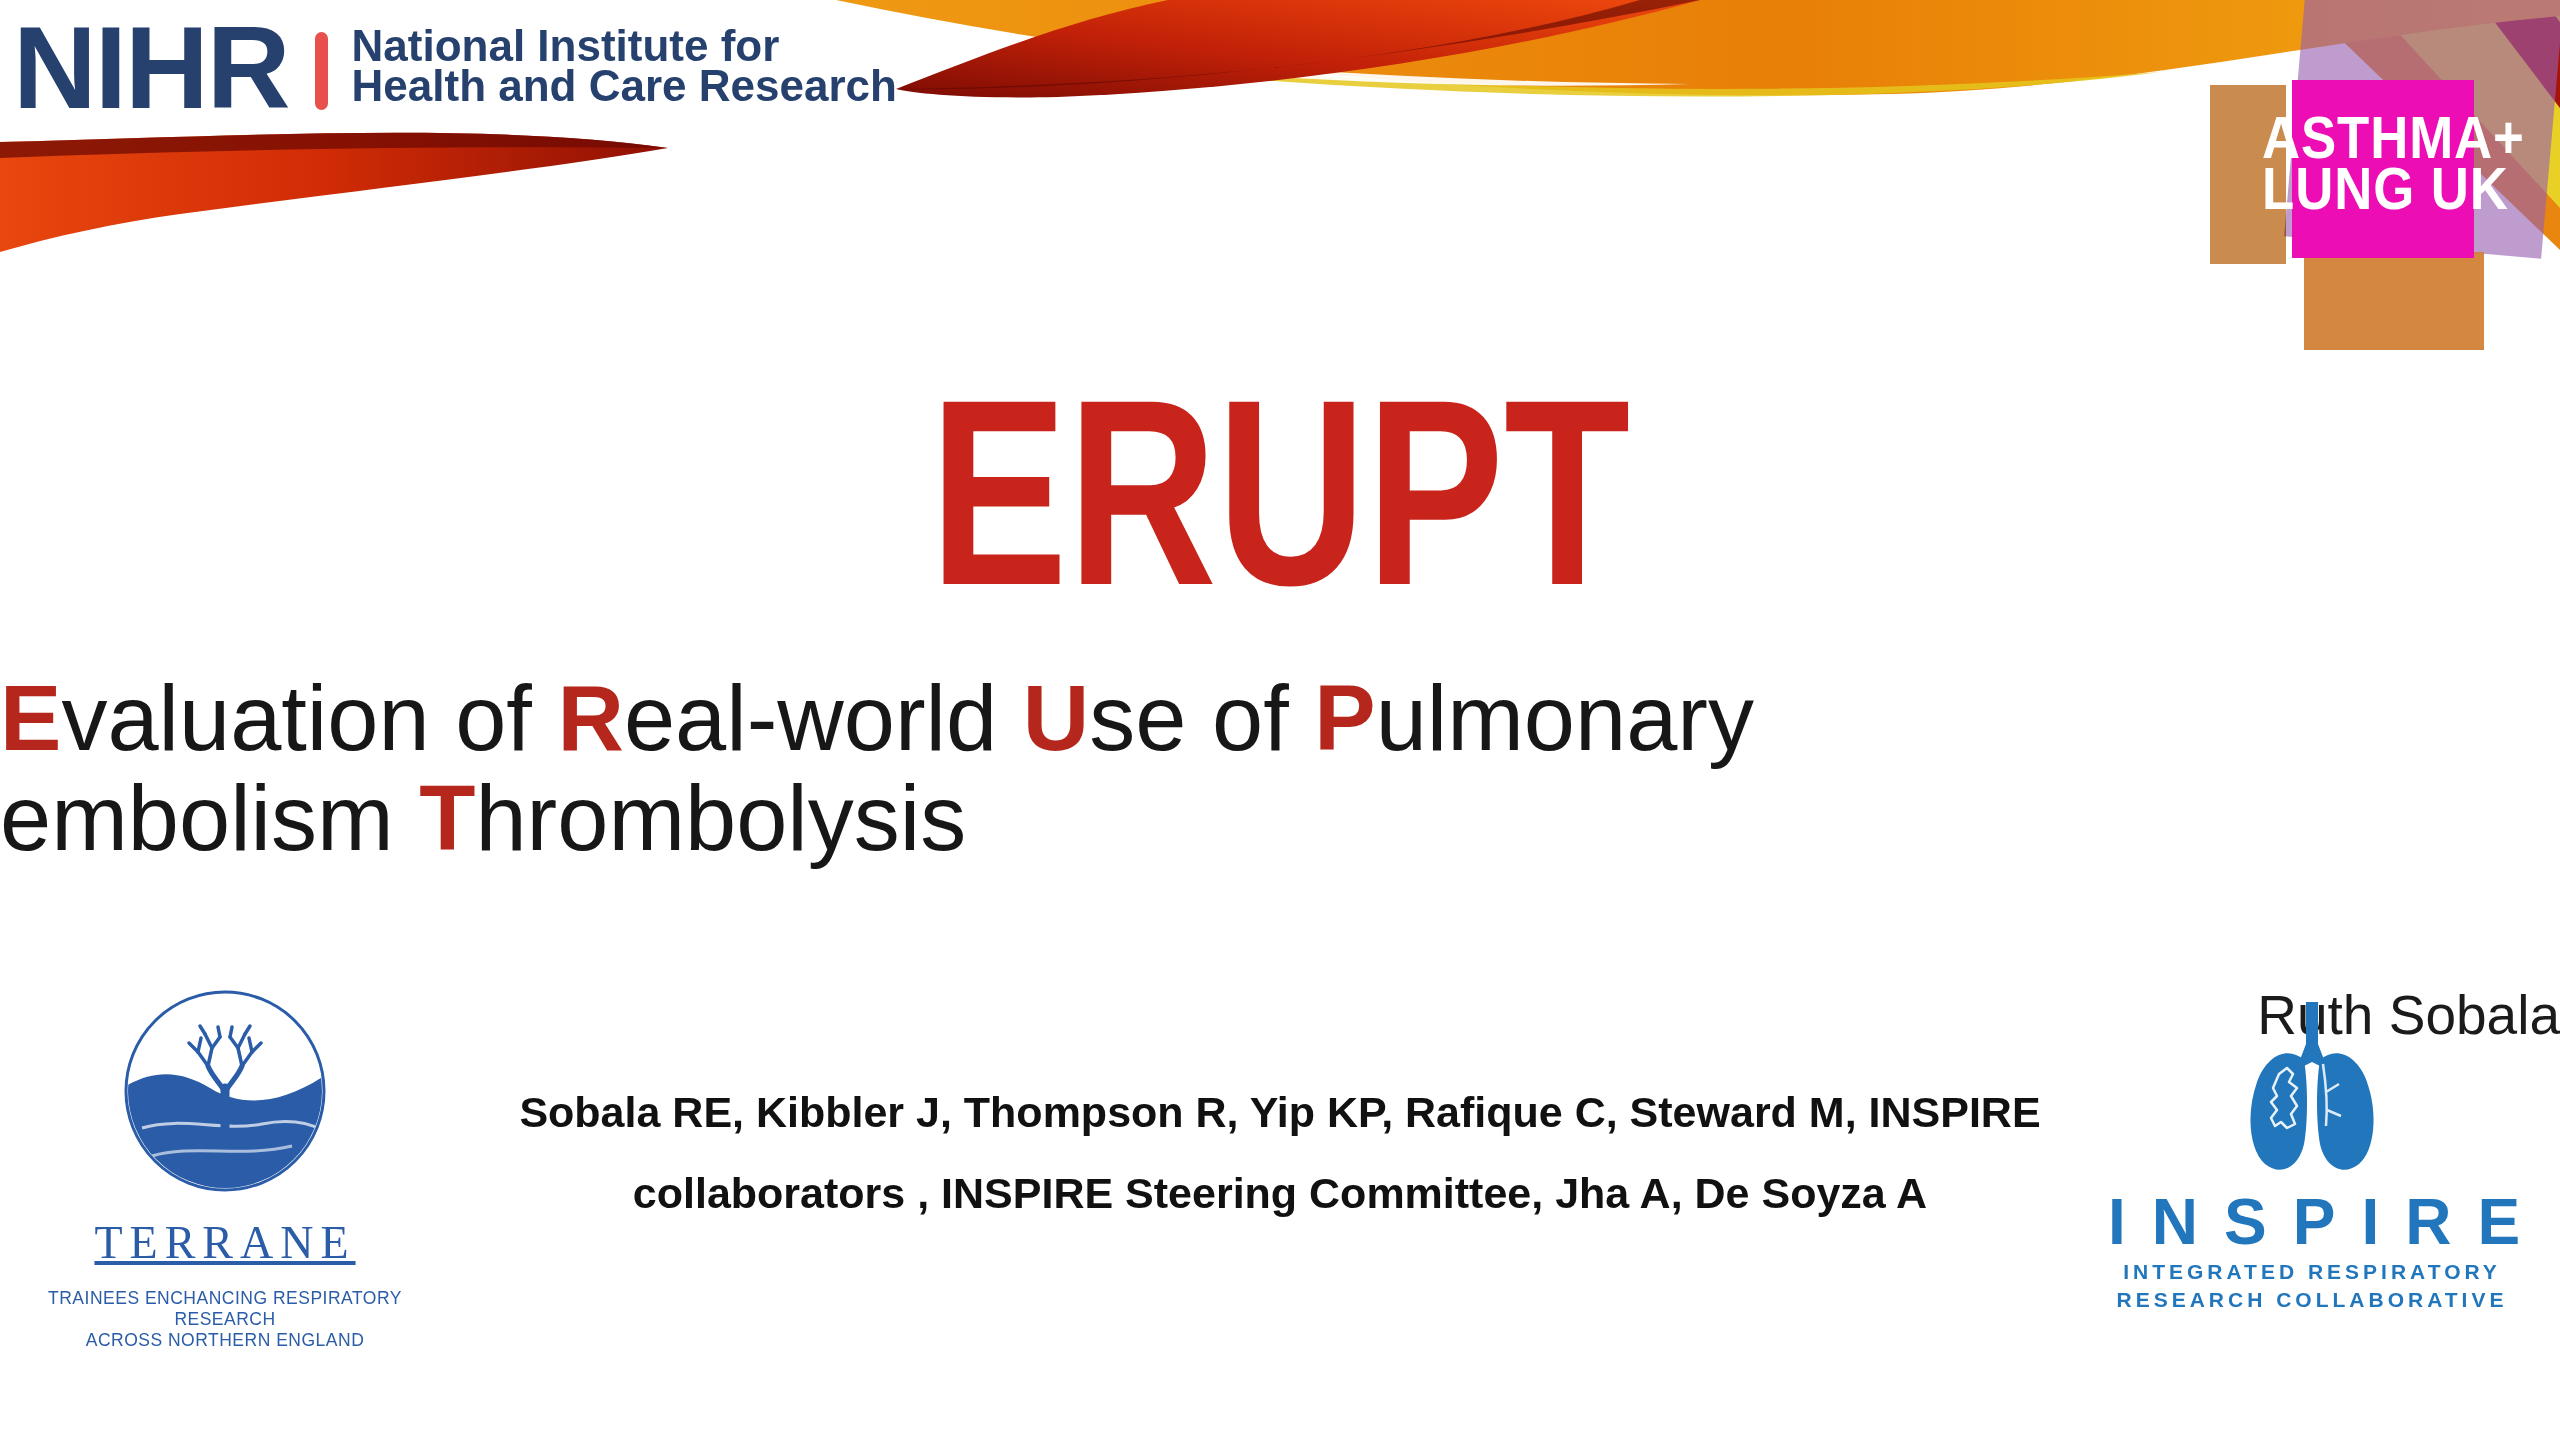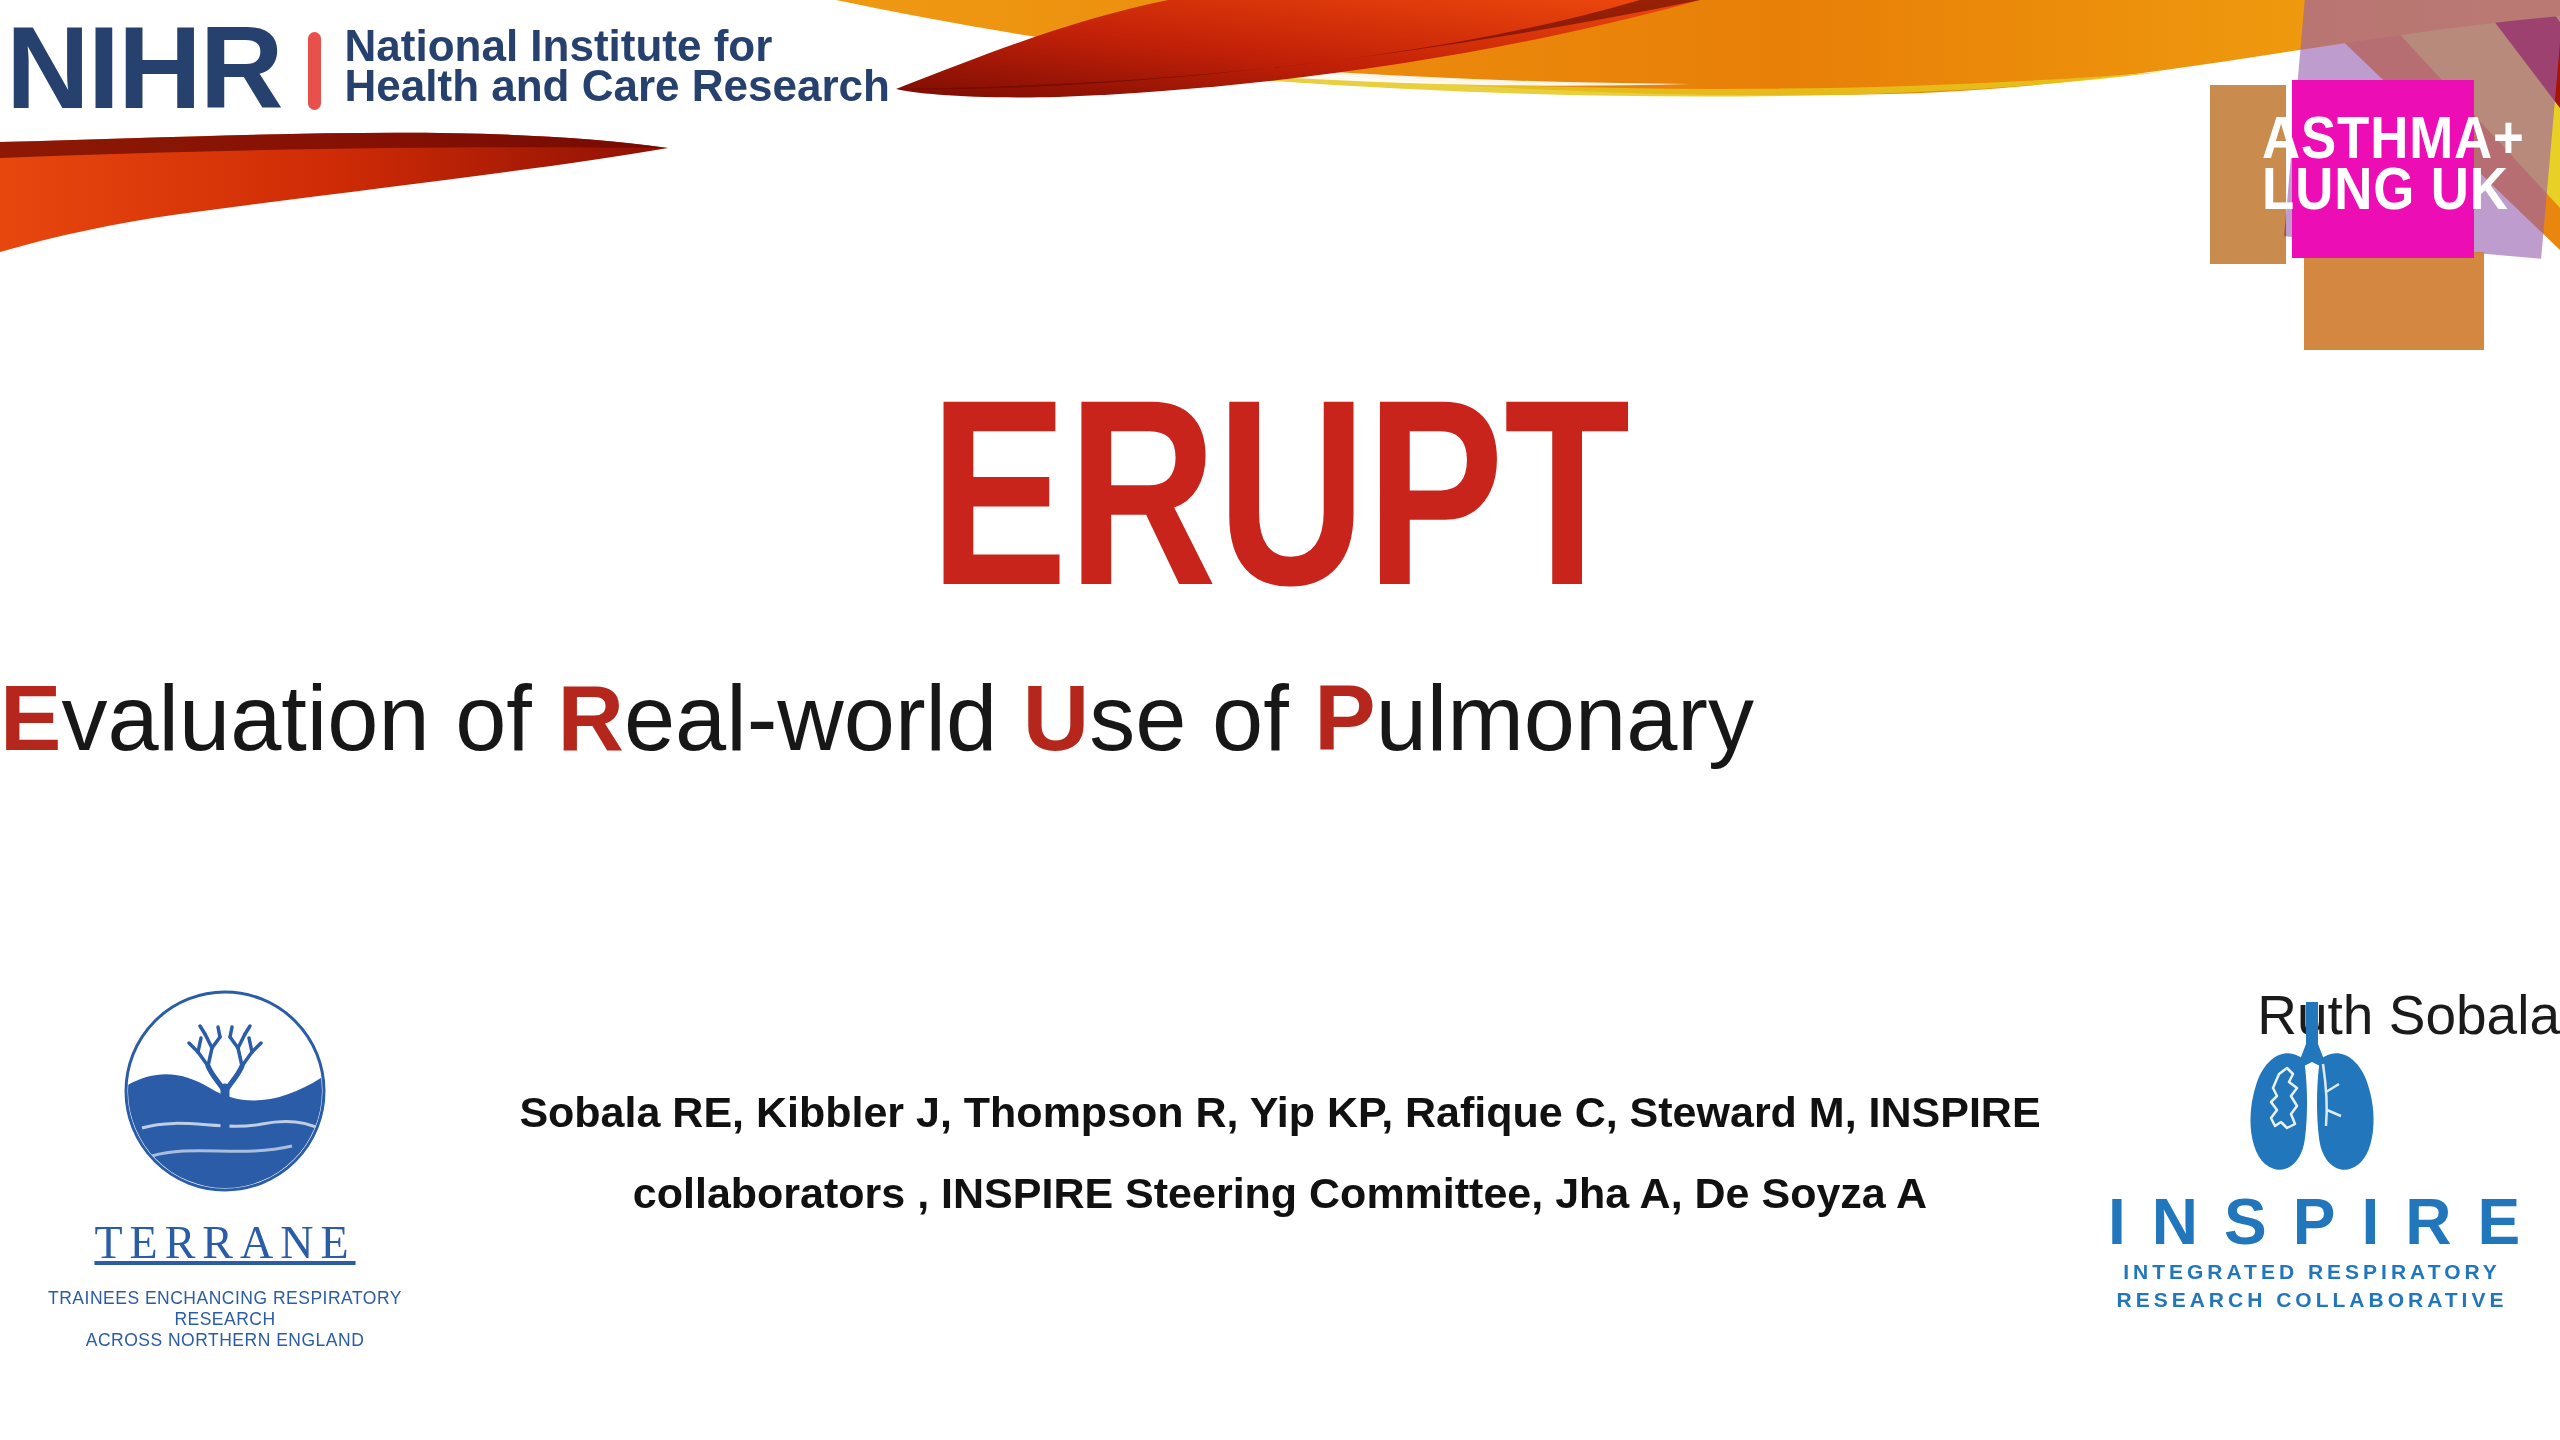--- a/index.html
+++ b/index.html
@@ -3,21 +3,21 @@
 <meta charset="utf-8">
 <style>
   html,body{margin:0;padding:0;background:#ffffff;}
   .slide{position:relative;width:2560px;height:1440px;background:#ffffff;overflow:hidden;
          font-family:"Liberation Sans",sans-serif;}
   
   .ribbon{position:absolute;left:0;top:0;z-index:1;}
   
   .nihr{position:absolute;left:6px;top:10px;display:flex;align-items:flex-start;z-index:5;}
   .nihr-abbr{font-size:116px;line-height:1;font-weight:bold;color:var(--nihr_navy);
-             letter-spacing:-2px;}
+             letter-spacing:-2px;margin-left:7px;}
   .nihr-bar{width:13px;height:78px;border-radius:7px;background:var(--nihr_red);
             margin:22px 24px 0 26px;}
   .nihr-lines{margin-top:16px;font-size:44px;line-height:40px;font-weight:bold;
               color:var(--nihr_navy);}
   
   .aluk{position:absolute;left:0;top:0;z-index:4;}
   .aluk-rect{position:absolute;}
   .aluk-purple{left:2295px;top:-14px;width:258px;height:262px;background:rgba(151,96,176,.62);
                transform:rotate(5deg);mix-blend-mode:multiply;z-index:2;}
   .aluk-orange-left{left:2210px;top:85px;width:76px;height:179px;background:rgba(198,129,63,.92);z-index:2;}
@@ -110,20 +110,21 @@
     <div class="aluk-text">
       <div>ASTHMA+</div>
       <div>LUNG UK</div>
     </div>
   </div>
 
   <h1 class="title">ERUPT</h1>
 
   <div class="subtitle">
     <div><span class="hl">E</span><span>valuation of </span><span class="hl">R</span><span>eal-world </span><span class="hl">U</span><span>se of </span><span class="hl">P</span><span>ulmonary</span></div>
+    <div><span>embolism </span><span class="hl">T</span><span>hrombolysis</span></div>
   </div>
 
   <div class="presenter">Ruth Sobala</div>
   <div class="authors">
     <div>Sobala RE, Kibbler J, Thompson R, Yip KP, Rafique C, Steward M, INSPIRE</div>
     <div>collaborators , INSPIRE Steering Committee, Jha A, De Soyza A</div>
   </div>
 
   <div class="terrane">
     <svg width="206" height="206" viewBox="0 0 206 206" aria-hidden="true">

